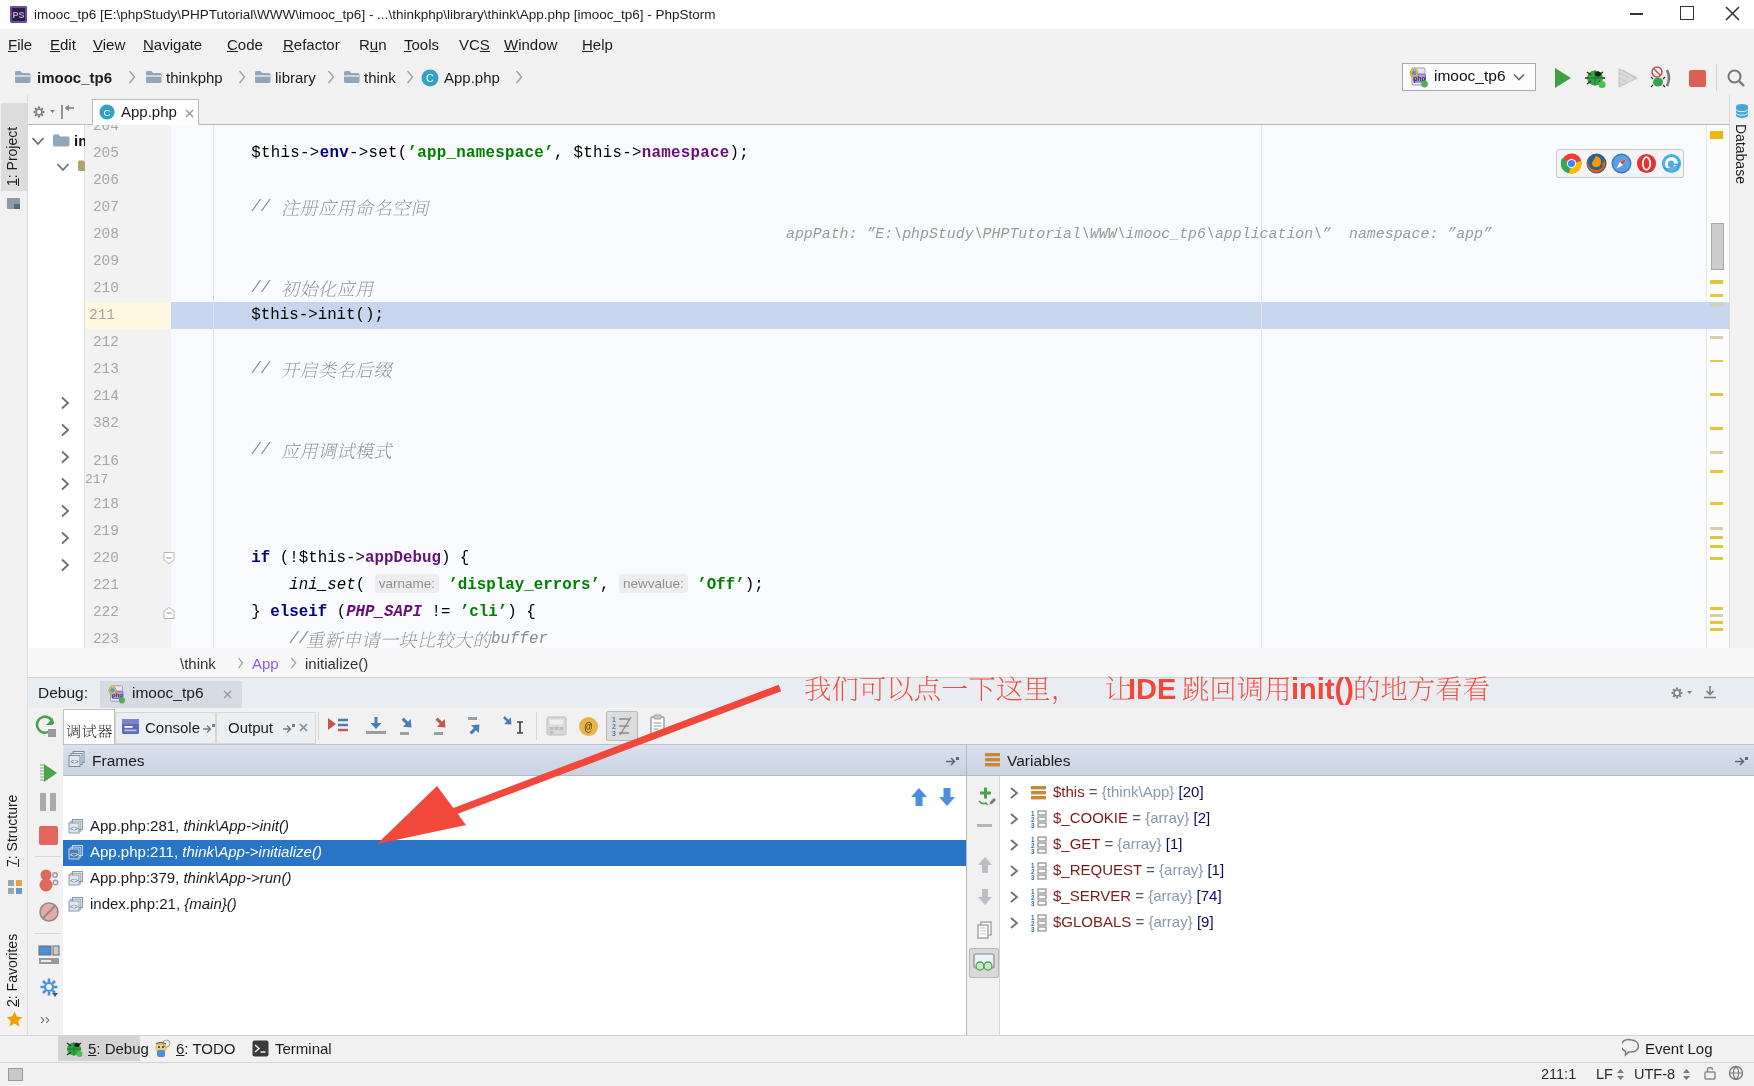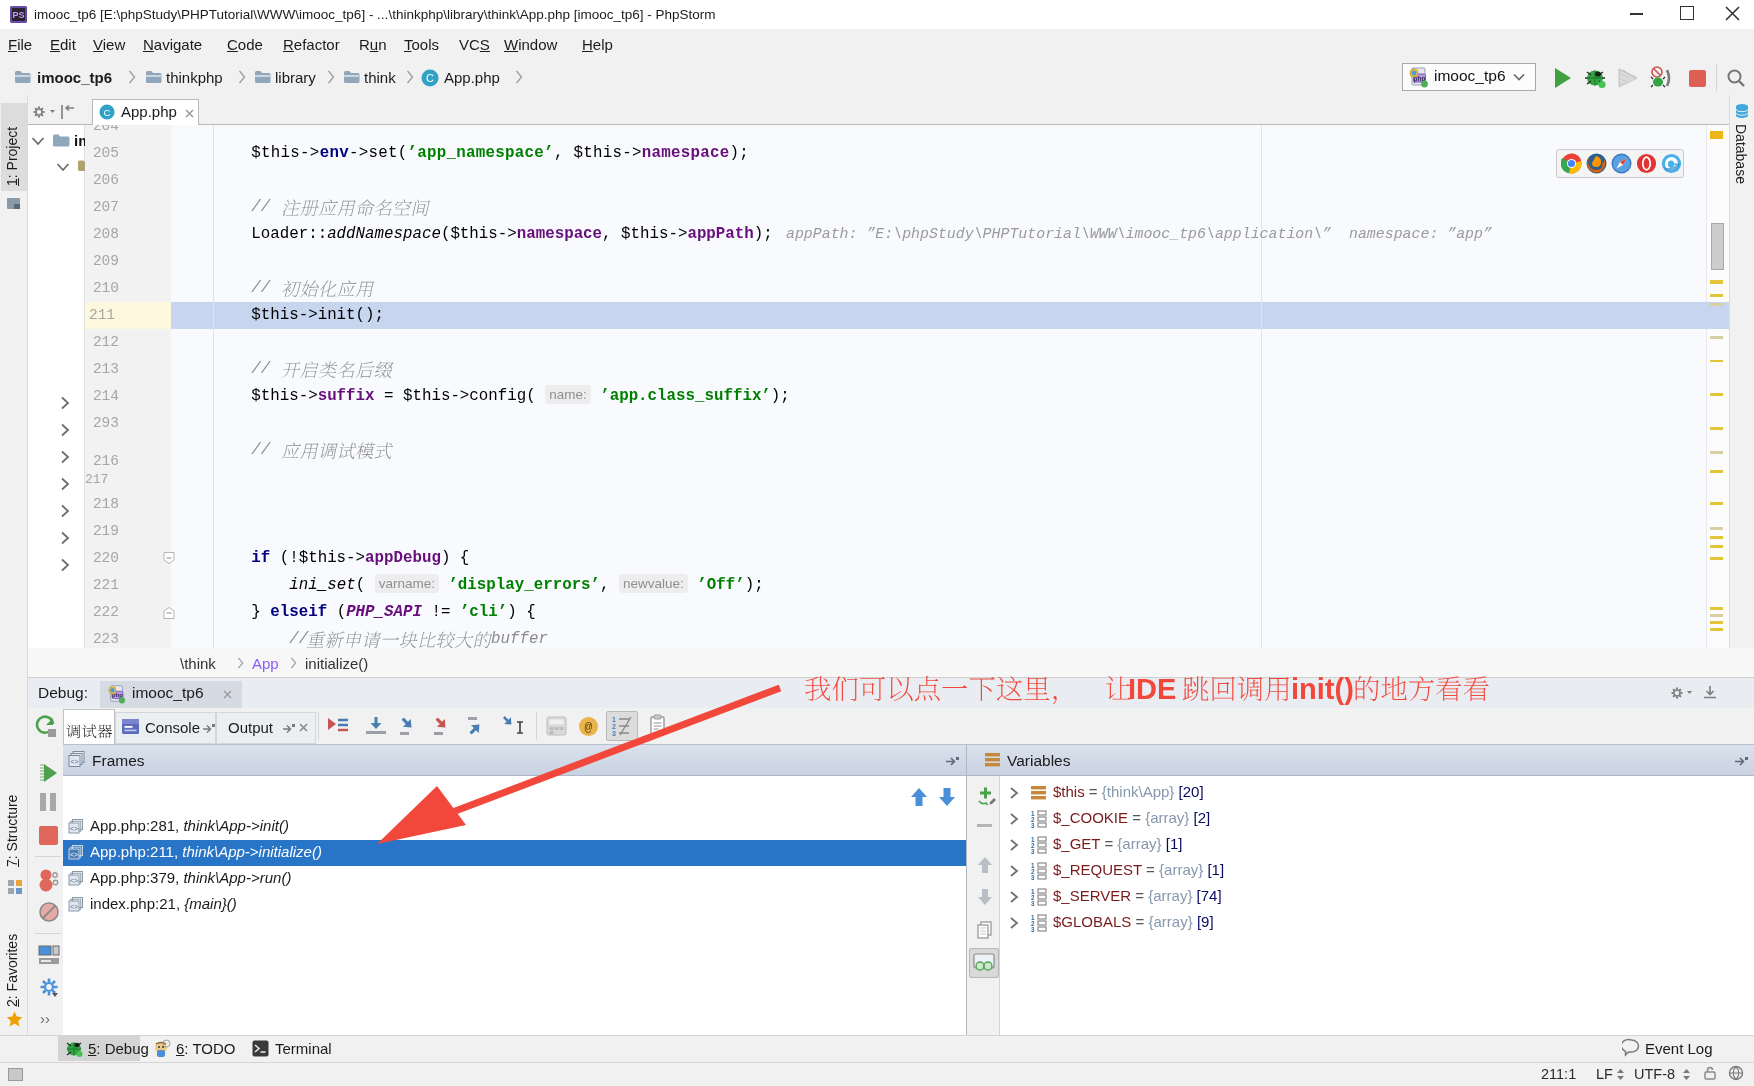--- a/index.html
+++ b/index.html
@@ -217,45 +217,43 @@
     <div class="abs" style="left:85px;top:15px;width:34px;text-align:right;font-family:'Liberation Mono',monospace;font-size:14.5px;line-height:27px;color:#a6a6a6">205</div>
     <div class="abs" style="left:85px;top:42px;width:34px;text-align:right;font-family:'Liberation Mono',monospace;font-size:14.5px;line-height:27px;color:#a6a6a6">206</div>
     <div class="abs" style="left:85px;top:69px;width:34px;text-align:right;font-family:'Liberation Mono',monospace;font-size:14.5px;line-height:27px;color:#a6a6a6">207</div>
     <div class="abs" style="left:85px;top:96px;width:34px;text-align:right;font-family:'Liberation Mono',monospace;font-size:14.5px;line-height:27px;color:#a6a6a6">208</div>
     <div class="abs" style="left:85px;top:123px;width:34px;text-align:right;font-family:'Liberation Mono',monospace;font-size:14.5px;line-height:27px;color:#a6a6a6">209</div>
     <div class="abs" style="left:85px;top:150px;width:34px;text-align:right;font-family:'Liberation Mono',monospace;font-size:14.5px;line-height:27px;color:#a6a6a6">210</div>
     <div class="abs" style="left:85px;top:177px;width:34px;text-align:center;font-family:'Liberation Mono',monospace;font-size:14.5px;line-height:27px;color:#a6a6a6">211</div>
     <div class="abs" style="left:85px;top:204px;width:34px;text-align:right;font-family:'Liberation Mono',monospace;font-size:14.5px;line-height:27px;color:#a6a6a6">212</div>
     <div class="abs" style="left:85px;top:231px;width:34px;text-align:right;font-family:'Liberation Mono',monospace;font-size:14.5px;line-height:27px;color:#a6a6a6">213</div>
     <div class="abs" style="left:85px;top:258px;width:34px;text-align:right;font-family:'Liberation Mono',monospace;font-size:14.5px;line-height:27px;color:#a6a6a6">214</div>
-    <div class="abs" style="left:85px;top:285px;width:34px;text-align:right;font-family:'Liberation Mono',monospace;font-size:14.5px;line-height:27px;color:#a6a6a6">293</div>
+    <div class="abs" style="left:85px;top:285px;width:34px;text-align:right;font-family:'Liberation Mono',monospace;font-size:14.5px;line-height:27px;color:#a6a6a6">382</div>
     <div class="abs" style="left:85px;top:323px;width:34px;text-align:right;font-family:'Liberation Mono',monospace;font-size:14.5px;line-height:27px;color:#a6a6a6">216</div>
     <div class="abs" style="left:85px;top:341px;width:34px;text-align:left;font-family:'Liberation Mono',monospace;font-size:13px;line-height:27px;color:#a6a6a6">217</div>
     <div class="abs" style="left:85px;top:366px;width:34px;text-align:right;font-family:'Liberation Mono',monospace;font-size:14.5px;line-height:27px;color:#a6a6a6">218</div>
     <div class="abs" style="left:85px;top:393px;width:34px;text-align:right;font-family:'Liberation Mono',monospace;font-size:14.5px;line-height:27px;color:#a6a6a6">219</div>
     <div class="abs" style="left:85px;top:420px;width:34px;text-align:right;font-family:'Liberation Mono',monospace;font-size:14.5px;line-height:27px;color:#a6a6a6">220</div>
     <div class="abs" style="left:85px;top:447px;width:34px;text-align:right;font-family:'Liberation Mono',monospace;font-size:14.5px;line-height:27px;color:#a6a6a6">221</div>
     <div class="abs" style="left:85px;top:474px;width:34px;text-align:right;font-family:'Liberation Mono',monospace;font-size:14.5px;line-height:27px;color:#a6a6a6">222</div>
     <div class="abs" style="left:85px;top:501px;width:34px;text-align:right;font-family:'Liberation Mono',monospace;font-size:14.5px;line-height:27px;color:#a6a6a6">223</div>
     <svg class="abs" style="left:162px;top:426px" width="14" height="14" viewBox="0 0 14 14">
       <path d="M2 1.5 L12 1.5 L12 9 L7 12.5 L2 9 z" fill="#fff" stroke="#b5b5b5"></path>
       <path d="M4.5 7 h5" stroke="#8f8f8f"></path>
     </svg>
     <svg class="abs" style="left:162px;top:481px" width="14" height="14" viewBox="0 0 14 14">
       <path d="M2 5 L7 1.5 L12 5 L12 12.5 L2 12.5 z" fill="#fff" stroke="#b5b5b5"></path>
       <path d="M4.5 7 h5" stroke="#8f8f8f"></path>
     </svg>
     <div class="abs mono" style="left:251.3px;top:15px;letter-spacing:0.28px">$this-&gt;<span class="env">env</span>-&gt;set(<span class="str">’app_namespace’</span>, $this-&gt;<span class="prop">namespace</span>);</div>
     <div class="abs mono" style="left:251.3px;top:69px"><span class="cmt">// </span></div>
-    <div class="abs mono" style="left:251.3px;top:96px">Loader::<span class="i">addNamespace</span>($this-&gt;<span class="prop">namespace</span>, $this-&gt;<span class="prop">appPath</span>);</div>
     <div class="abs mono i" style="left:786px;top:96px;color:#9a9a9a;font-size:14.9px">appPath: ”E:\phpStudy\PHPTutorial\WWW\imooc_tp6\application\”  namespace: ”app”</div>
     <div class="abs mono" style="left:251.3px;top:150px"><span class="cmt">// </span></div>
     <div class="abs mono" style="left:251.3px;top:177px">$this-&gt;init();</div>
     <div class="abs mono" style="left:251.3px;top:231px"><span class="cmt">// </span></div>
-    <div class="abs mono" style="left:251.3px;top:258px">$this-&gt;<span class="prop">suffix</span> = $this-&gt;config( <span class="hintpill">name:</span> <span class="str">’app.class_suffix’</span>);</div>
     <div class="abs mono" style="left:251.3px;top:312px"><span class="cmt">// </span></div>
     <div class="abs mono" style="left:251.3px;top:420px"><span class="kw">if</span> (!$this-&gt;<span class="prop">appDebug</span>) {</div>
     <div class="abs mono" style="left:289.3px;top:447px"><span class="i">ini_set</span>( <span class="hintpill">varname:</span> <span class="str">’display_errors’</span>, <span class="hintpill">newvalue:</span> <span class="str">’Off’</span>);</div>
     <div class="abs mono" style="left:251.3px;top:474px">} <span class="kw">elseif</span> (<span class="prop i">PHP_SAPI</span> != <span class="str">’cli’</span>) {</div>
     <div class="abs mono" style="left:289.3px;top:501px"><span class="cmt">//</span></div>
     <svg style="position:absolute;left:281px;top:73px" width="150" height="21" viewBox="0 0 150 21">
       <path fill="#8c8c8c" d="M8.4 5.5H17.6L18.6 4.5Q18.6 4.5 18.7 4.7Q18.8 4.8 19 5Q19.1 5.1 19.3 5.3Q19.5 5.5 19.7 5.7Q19.6 6 19.1 6H8.5ZM7.3 10.7H16L16.9 9.8Q16.9 9.8 17 9.9Q17.2 10 17.3 10.2Q17.5 10.4 17.7 10.6Q17.9 10.8 18 11Q17.9 11.2 17.5 11.2H7.3ZM4.8 16.9H15.3L16.3 16Q16.3 16 16.4 16.1Q16.5 16.3 16.7 16.4Q16.8 16.6 17 16.8Q17.2 17 17.4 17.2Q17.3 17.5 16.9 17.5H4.8ZM12.1 1.6Q13 1.9 13.6 2.3Q14.1 2.7 14.3 3.2Q14.6 3.6 14.6 4Q14.6 4.3 14.4 4.6Q14.2 4.8 14 4.9Q13.8 5 13.5 4.8Q13.5 4.3 13.3 3.7Q13 3.1 12.6 2.6Q12.3 2.1 11.9 1.7ZM13.2 5.6H14L11.4 17.2H10.6ZM5.5 1.9Q6.4 2.1 6.9 2.4Q7.4 2.7 7.6 3Q7.9 3.3 7.9 3.7Q7.9 4 7.8 4.2Q7.7 4.4 7.4 4.5Q7.2 4.5 7 4.4Q6.9 4 6.7 3.6Q6.4 3.1 6 2.7Q5.7 2.4 5.3 2.1ZM3.4 5.8Q4.2 5.9 4.7 6.2Q5.2 6.4 5.5 6.7Q5.7 7 5.8 7.3Q5.8 7.6 5.7 7.8Q5.6 8 5.4 8.1Q5.2 8.2 4.9 8Q4.8 7.7 4.6 7.3Q4.3 6.9 3.9 6.6Q3.6 6.2 3.2 6ZM2.8 13.1Q2.9 13.1 3 13Q3.1 13 3.3 12.7Q3.4 12.6 3.5 12.4Q3.6 12.3 3.7 12Q3.9 11.8 4.2 11.3Q4.5 10.8 5 10Q5.6 9.2 6.4 7.9Q7.2 6.6 8.3 4.8L8.6 4.9Q8.3 5.6 7.8 6.5Q7.3 7.3 6.7 8.3Q6.2 9.2 5.7 10Q5.3 10.8 4.9 11.4Q4.5 12 4.4 12.3Q4.2 12.7 4 13.1Q3.9 13.5 3.8 13.8Q3.7 14.1 3.7 14.4Q3.7 14.7 3.7 15.1Q3.7 15.5 3.7 15.9Q3.6 16.4 3.5 16.9Q3.4 17.5 3.1 17.8Q2.8 18.1 2.5 18.1Q2.2 18.1 2.2 17.8Q2.1 17.6 2.2 17.2Q2.5 16.3 2.7 15.5Q2.9 14.8 2.9 14.4Q2.9 13.9 2.7 13.8Q2.6 13.6 2.4 13.6Q2.2 13.5 1.9 13.5L2 13.1Q2 13.1 2.1 13.1Q2.3 13.1 2.5 13.1Q2.7 13.1 2.8 13.1Z M24.4 2.7 24.5 2.5 24.6 2.2 25.4 2.7H25.2L24.2 7.6Q23.9 8.8 23.5 10.1Q23.2 11.5 22.6 12.9Q22.1 14.3 21.3 15.6Q20.6 16.9 19.4 18.1L19.2 17.9Q20.4 16.3 21.2 14.6Q22 12.9 22.5 11.1Q23 9.4 23.4 7.6ZM24.9 2.7H28.9L28.8 3.2H24.8ZM28.5 2.7H28.3L28.9 2.1L30 3.1Q29.9 3.2 29.7 3.3Q29.4 3.4 29.1 3.4L26.3 16.3Q26.2 16.7 26.1 17Q25.9 17.3 25.5 17.5Q25.1 17.7 24.4 17.8Q24.4 17.6 24.3 17.4Q24.2 17.3 24.1 17.2Q23.9 17.1 23.5 17Q23.1 16.9 22.5 16.8L22.6 16.5Q22.6 16.5 22.9 16.5Q23.2 16.5 23.6 16.6Q24.1 16.6 24.4 16.6Q24.8 16.7 25 16.7Q25.2 16.7 25.3 16.6Q25.5 16.5 25.5 16.2ZM31.6 2.7 31.6 2.5 31.7 2.2 32.6 2.7H32.4L31.4 7.2Q31.1 8.4 30.7 9.8Q30.4 11.2 29.9 12.6Q29.3 14.1 28.5 15.5Q27.8 16.9 26.7 18.1L26.4 17.9Q27.6 16.3 28.4 14.5Q29.1 12.7 29.7 10.9Q30.2 9 30.6 7.2ZM31.9 2.7H36.5L36.3 3.2H31.8ZM36 2.7H35.8L36.4 2.1L37.5 3.1Q37.4 3.2 37.2 3.3Q36.9 3.4 36.6 3.4L33.7 16.6Q33.7 16.9 33.5 17.2Q33.3 17.5 32.9 17.7Q32.6 17.9 31.8 18Q31.8 17.8 31.7 17.7Q31.7 17.5 31.5 17.4Q31.3 17.3 30.9 17.2Q30.6 17.1 29.9 17L30 16.7Q30 16.7 30.3 16.8Q30.6 16.8 31 16.8Q31.5 16.8 31.9 16.9Q32.2 16.9 32.4 16.9Q32.7 16.9 32.8 16.8Q32.9 16.7 33 16.5ZM21 9H35.7L36.7 8Q36.7 8 36.9 8.2Q37 8.4 37.3 8.7Q37.5 9 37.7 9.2Q37.7 9.4 37.5 9.4Q37.4 9.5 37.2 9.5H21Z M53 15.7Q53 15.7 53.1 15.8Q53.2 15.9 53.4 16.1Q53.6 16.2 53.8 16.4Q54 16.6 54.1 16.8Q54 17.1 53.6 17.1H40.6L40.6 16.5H52.1ZM48 6.8Q48.6 7.8 48.9 8.7Q49.1 9.6 49.2 10.3Q49.3 11.1 49.1 11.7Q49 12.2 48.8 12.6Q48.7 12.9 48.4 13Q48.2 13 48 12.8Q48.3 11.9 48.3 10.8Q48.3 9.7 48.1 8.7Q47.9 7.7 47.7 6.9ZM44.4 7.5Q45 8.6 45.3 9.5Q45.7 10.5 45.7 11.3Q45.8 12.1 45.7 12.7Q45.6 13.3 45.4 13.7Q45.2 14.1 45 14.1Q44.8 14.2 44.6 14Q44.8 13 44.8 11.8Q44.8 10.7 44.6 9.6Q44.4 8.5 44.1 7.6ZM55.1 7.2Q54.9 7.5 54.3 7.4Q53.8 8.3 53.1 9.5Q52.5 10.6 51.7 11.9Q50.8 13.2 50 14.5Q49.1 15.8 48.3 16.9L48.1 16.7Q48.8 15.5 49.6 14.2Q50.4 12.8 51.1 11.5Q51.8 10.1 52.5 8.9Q53.1 7.6 53.6 6.6ZM48.8 1.4Q49.6 1.7 50.1 2Q50.5 2.4 50.7 2.8Q51 3.1 51 3.4Q51 3.7 50.9 3.9Q50.7 4.1 50.5 4.1Q50.3 4.2 50.1 4.1Q50 3.7 49.8 3.2Q49.5 2.7 49.2 2.3Q48.9 1.9 48.6 1.5ZM42.8 4.1 42.8 3.8 43.7 4.3H43.5L42.5 9Q42.3 10.1 41.9 11.3Q41.6 12.5 41.1 13.7Q40.5 14.9 39.8 16Q39 17.1 37.8 18.1L37.6 17.9Q38.8 16.6 39.6 15.2Q40.4 13.7 40.9 12.1Q41.3 10.6 41.7 9L42.7 4.3ZM55.8 3.3Q55.8 3.3 56 3.5Q56.1 3.6 56.3 3.8Q56.4 3.9 56.7 4.2Q56.9 4.4 57 4.6Q57 4.7 56.8 4.8Q56.7 4.9 56.5 4.9H43L43.1 4.3H54.8Z M61.8 2.8 61.8 2.7 61.9 2.3 62.8 2.8H62.6L61.4 8.3Q61.1 9.6 60.7 10.9Q60.4 12.2 59.8 13.4Q59.2 14.7 58.4 15.9Q57.5 17.1 56.3 18.1L56 17.9Q57.4 16.6 58.2 15Q59.1 13.5 59.6 11.8Q60.2 10.1 60.6 8.4ZM61.3 7.1H72.7L72.6 7.6H61.1ZM62.2 2.8H73.9L73.8 3.4H62.1ZM60.1 11.4H71.7L71.6 12H60ZM73.3 2.8H73.1L73.7 2.2L74.9 3.2Q74.8 3.3 74.5 3.4Q74.2 3.5 73.9 3.6L71.1 16.6Q71 17 70.8 17.3Q70.6 17.6 70.2 17.8Q69.9 18 69.1 18.1Q69.1 17.9 69.1 17.7Q69 17.5 68.8 17.4Q68.6 17.3 68.3 17.2Q67.9 17.1 67.3 17.1L67.3 16.8Q67.3 16.8 67.6 16.8Q67.9 16.8 68.4 16.9Q68.8 16.9 69.2 16.9Q69.5 16.9 69.7 16.9Q70 16.9 70.1 16.8Q70.2 16.7 70.3 16.5ZM67.4 2.8H68.2L64.9 17.6Q64.9 17.7 64.7 17.8Q64.5 17.9 64.2 17.9H64Z M81.4 6.8H87.1L88 6Q88 6 88.1 6.1Q88.2 6.2 88.4 6.4Q88.6 6.5 88.7 6.7Q88.9 6.9 89.1 7.1Q88.9 7.4 88.6 7.4H81.4ZM77.8 14.4H82L81.9 14.9H77.7ZM82.9 9.6H82.7L83.3 9L84.3 9.9Q84.2 10 84 10.1Q83.8 10.2 83.5 10.2L82.3 15.9Q82.3 16 82.1 16.1Q82 16.1 81.8 16.2Q81.7 16.3 81.5 16.3H81.4ZM78.5 9.6 78.6 9.1 79.4 9.6H83.3L83.2 10.1H79.2L77.8 16.5Q77.8 16.6 77.7 16.7Q77.6 16.7 77.4 16.8Q77.2 16.8 77.1 16.8H76.9ZM85.7 9.5 85.8 9 86.6 9.5H90.7L90.6 10H86.4L84.7 17.7Q84.7 17.8 84.6 17.9Q84.5 17.9 84.3 18Q84.2 18.1 84 18.1H83.8ZM90.3 9.5H90.2L90.8 8.9L91.8 9.8Q91.7 9.9 91.5 10Q91.3 10.1 91 10.2L89.9 15.2Q89.8 15.5 89.7 15.8Q89.5 16.1 89.2 16.2Q88.8 16.4 88.2 16.5Q88.2 16.3 88.1 16.2Q88.1 16 88 15.9Q87.8 15.8 87.5 15.7Q87.2 15.7 86.7 15.6L86.8 15.3Q86.8 15.3 87 15.3Q87.3 15.3 87.6 15.4Q87.9 15.4 88.2 15.4Q88.5 15.4 88.7 15.4Q88.9 15.4 89 15.3Q89.1 15.2 89.1 15.1ZM86.5 2.3Q85.7 3.2 84.6 4.1Q83.4 5 82.1 5.9Q80.7 6.8 79.3 7.5Q77.9 8.2 76.5 8.8L76.5 8.5Q77.8 7.9 79.2 7.1Q80.6 6.3 81.9 5.3Q83.3 4.3 84.4 3.3Q85.5 2.3 86.1 1.5L87.7 1.8Q87.6 1.9 87.4 2Q87.3 2.1 87 2.1Q87.4 2.9 88.1 3.6Q88.8 4.4 89.7 5Q90.5 5.7 91.6 6.3Q92.6 6.9 93.8 7.4L93.7 7.6Q93.5 7.6 93.3 7.7Q93.1 7.8 92.9 7.9Q92.8 8 92.7 8.2Q91.3 7.5 90.1 6.6Q88.9 5.6 87.9 4.6Q87 3.5 86.5 2.3Z M99 17.8Q99 17.8 98.9 17.9Q98.8 18 98.6 18Q98.5 18.1 98.3 18.1H98.2L99.5 11.9L100.2 11.1L100.7 11.4H100.4ZM105 2.1Q104.9 2.2 104.7 2.3Q104.6 2.3 104.3 2.3Q103.2 3.5 101.8 4.9Q100.3 6.3 98.7 7.5Q97 8.7 95.4 9.6L95.2 9.3Q96.4 8.6 97.5 7.7Q98.7 6.8 99.8 5.8Q100.9 4.8 101.9 3.7Q102.9 2.6 103.6 1.6ZM100.6 5.6Q101.5 6 102 6.5Q102.5 7 102.8 7.5Q103 7.9 103 8.3Q103.1 8.6 102.9 8.9Q102.8 9.1 102.6 9.2Q102.4 9.2 102.2 9.1Q102.2 8.5 101.9 7.9Q101.6 7.3 101.2 6.7Q100.7 6.1 100.3 5.7ZM109.1 3.9 110 3.3 110.8 4.3Q110.7 4.5 110.5 4.5Q110.3 4.5 109.9 4.5Q107.2 7.7 103.2 10.1Q99.2 12.5 94.1 13.8L94 13.4Q97.2 12.5 100 11.1Q102.9 9.7 105.3 7.8Q107.7 6 109.3 3.9ZM109.5 11.4 109.3 11.9H100L100.1 11.4ZM108.3 16.2 108.1 16.8H98.8L98.9 16.2ZM108.6 11.4 109.3 10.8 110.3 11.7Q110.2 11.8 110 11.9Q109.7 12 109.5 12.1L108.2 17.7Q108.2 17.8 108.1 17.9Q107.9 17.9 107.8 18Q107.6 18.1 107.4 18.1H107.3L108.8 11.4ZM109.9 3.9 109.8 4.4H101.7L102.3 3.9Z M126.9 15.7Q126.9 15.7 127 15.8Q127.1 15.9 127.3 16.1Q127.5 16.3 127.7 16.5Q127.9 16.7 128.1 16.9Q128 17.2 127.6 17.2H112L112 16.7H125.9ZM126.8 9.9Q126.8 9.9 126.9 10Q127.1 10.1 127.2 10.3Q127.4 10.4 127.6 10.6Q127.8 10.8 128 11Q127.9 11.3 127.5 11.3H115.1L115 10.8H125.9ZM116.8 3.3Q116.8 4.3 116.6 5.1Q116.3 5.9 116 6.4Q115.6 6.9 115.2 7.1Q114.8 7.4 114.4 7.4Q114.1 7.5 114 7.2Q113.9 7 114.1 6.8Q114.2 6.6 114.5 6.4Q115.2 6 115.7 5.2Q116.3 4.3 116.4 3.3ZM129.3 4.2 130.1 3.5 131.1 4.7Q130.9 4.9 130.3 4.9Q130.1 5.3 129.7 5.7Q129.3 6.2 128.9 6.6Q128.5 7 128.2 7.4L127.9 7.2Q128.2 6.8 128.5 6.3Q128.8 5.7 129.1 5.2Q129.3 4.6 129.5 4.2ZM121.8 10.8 120.4 17.1H119.6L121 10.8ZM130.1 4.2 130 4.8H116.2L116.3 4.2ZM122.6 1.3Q123.2 1.6 123.6 2Q123.9 2.4 124 2.7Q124.2 3.1 124.1 3.4Q124 3.7 123.9 3.9Q123.7 4.1 123.5 4.1Q123.3 4.1 123.1 3.9Q123.2 3.3 122.9 2.6Q122.7 1.9 122.4 1.4ZM124.2 5.9Q125.6 6.4 126.6 6.9Q127.5 7.4 128.1 7.9Q128.6 8.4 128.8 8.9Q129 9.3 129 9.6Q128.9 9.9 128.7 10Q128.5 10.1 128.2 10Q128 9.5 127.5 9Q127 8.4 126.4 7.9Q125.8 7.4 125.2 6.9Q124.5 6.4 124 6.1ZM120.5 6.6Q119.8 7.1 118.6 7.8Q117.5 8.5 116.3 9.2Q115.1 9.9 114 10.4L113.9 10.2Q114.6 9.7 115.6 9.1Q116.5 8.6 117.4 7.9Q118.3 7.2 119.1 6.6Q119.9 6 120.4 5.6L121.4 6.3Q121.3 6.5 121.1 6.5Q120.9 6.6 120.5 6.6Z M142.2 13.6 142.1 14.2H136.2L136.3 13.6ZM143.8 6.5 143.7 7H137.7L137.8 6.5ZM143 9.9 142.9 10.5H137L137.1 9.9ZM143.2 6.5 143.9 5.9 144.8 6.8Q144.7 6.9 144.5 7Q144.3 7.1 144.1 7.2L142.3 15.4Q142.2 15.4 142.1 15.5Q142 15.6 141.8 15.6Q141.6 15.7 141.5 15.7H141.4L143.4 6.5ZM137.6 6 138.5 6.5H138.3L136.2 15.7Q136.2 15.7 136 15.8Q135.8 16 135.5 16H135.4L137.5 6.5ZM136 1.5Q136.9 1.9 137.3 2.4Q137.8 2.8 138 3.2Q138.2 3.7 138.2 4Q138.2 4.3 138.1 4.6Q137.9 4.8 137.7 4.8Q137.5 4.9 137.3 4.7Q137.2 4.2 137 3.6Q136.7 3.1 136.4 2.5Q136.1 2 135.8 1.6ZM135.9 4.1Q135.9 4.3 135.7 4.5Q135.5 4.6 135.2 4.6L132.3 17.7Q132.3 17.8 132.2 17.9Q132.1 18 131.9 18Q131.8 18.1 131.6 18.1H131.4L134.5 4ZM148.2 3.1 148.1 3.6H139.4L139.4 3.1ZM147.6 3.1 148.2 2.5 149.3 3.4Q149.2 3.5 148.9 3.6Q148.7 3.7 148.4 3.8L145.6 16.5Q145.5 16.9 145.3 17.2Q145.2 17.5 144.8 17.7Q144.4 17.9 143.6 18Q143.6 17.8 143.5 17.7Q143.5 17.5 143.3 17.4Q143.1 17.3 142.7 17.2Q142.3 17.1 141.7 17L141.7 16.7Q141.7 16.7 142 16.7Q142.4 16.7 142.8 16.8Q143.3 16.8 143.7 16.8Q144.1 16.9 144.2 16.9Q144.5 16.9 144.6 16.8Q144.8 16.7 144.8 16.4L147.8 3.1Z"></path>
     </svg>
     <svg style="position:absolute;left:281px;top:154px" width="94" height="21" viewBox="0 0 94 21">
       <path fill="#8c8c8c" d="M15.1 3.7Q14.6 5.8 13.9 7.7Q13.3 9.5 12.6 11.1Q11.9 12.6 10.9 14Q10 15.3 8.8 16.3Q7.6 17.3 6 18L5.8 17.7Q7.6 16.8 8.9 15.4Q10.2 14 11.2 12.2Q12.1 10.4 12.8 8.2Q13.6 6.1 14.2 3.7ZM18.7 3.6 19.4 2.9 20.4 3.9Q20.1 4.2 19.5 4.2Q19 6.3 18.6 8.1Q18.1 10 17.7 11.5Q17.3 13 16.9 14.1Q16.5 15.3 16.1 16Q15.8 16.8 15.4 17.1Q15 17.6 14.5 17.8Q13.9 18 13.3 18Q13.4 17.8 13.3 17.6Q13.3 17.5 13.2 17.3Q13 17.2 12.5 17.1Q12 16.9 11.5 16.9L11.6 16.5Q12 16.5 12.5 16.6Q13 16.7 13.5 16.7Q13.9 16.7 14.1 16.7Q14.4 16.7 14.5 16.7Q14.7 16.7 14.9 16.5Q15.3 16.1 15.9 14.4Q16.5 12.7 17.3 9.9Q18 7.1 18.9 3.6ZM19.3 3.6 19.2 4.1H10.5L10.5 3.6ZM10.1 8.9Q10 9 9.8 9Q9.6 9.1 9.4 9Q8.9 9.5 8.2 10Q7.6 10.5 7 10.8L6.8 10.5Q7.4 10.1 8 9.5Q8.7 8.8 9.3 8.1ZM6.4 1.5Q7.1 1.9 7.6 2.3Q8 2.7 8.1 3.1Q8.3 3.5 8.3 3.8Q8.3 4.1 8.2 4.3Q8 4.5 7.8 4.5Q7.7 4.5 7.5 4.4Q7.4 3.9 7.2 3.4Q7 2.9 6.7 2.5Q6.5 2 6.2 1.7ZM4.6 17.8Q4.6 17.8 4.5 17.9Q4.4 18 4.2 18Q4 18.1 3.8 18.1H3.7L5.6 9.7L6.6 8.9ZM6.1 10Q7.2 10.3 7.8 10.7Q8.5 11 8.8 11.4Q9.2 11.8 9.3 12.1Q9.4 12.4 9.3 12.6Q9.2 12.9 9 12.9Q8.8 13 8.5 12.9Q8.4 12.5 7.9 12Q7.5 11.5 6.9 11Q6.4 10.5 5.9 10.2ZM8.8 5.1 9.6 4.4 10.5 5.5Q10.3 5.6 10.2 5.6Q10 5.7 9.6 5.7Q8.7 7 7.4 8.4Q6.1 9.8 4.6 11Q3.1 12.3 1.5 13.2L1.3 12.9Q2.4 12.2 3.5 11.3Q4.6 10.3 5.7 9.3Q6.7 8.2 7.6 7.1Q8.5 6 9 5.1ZM9.4 5.1 9.3 5.6H3.3L3.2 5.1Z M28.9 10.3 29.8 10.8H35.2L35.7 10.2L36.6 11.1Q36.5 11.2 36.3 11.3Q36.1 11.4 35.9 11.4L34.5 17.6Q34.5 17.6 34.2 17.8Q34 17.9 33.8 17.9H33.6L35.1 11.3H29.4L28 17.7Q28 17.8 27.8 17.9Q27.6 18.1 27.3 18.1H27.2L28.8 10.8ZM34.3 16.1 34.2 16.6H27.9L28 16.1ZM35.1 2.2Q35 2.4 34.7 2.5Q34.4 2.6 34 2.4L34.5 2.3Q34.1 2.9 33.4 3.7Q32.8 4.5 32 5.4Q31.3 6.2 30.5 7Q29.7 7.8 29 8.4L29 8.2H29.5Q29.4 8.6 29.2 8.9Q29 9.1 28.8 9.2L28.4 8Q28.4 8 28.6 8Q28.8 7.9 28.9 7.9Q29.5 7.3 30.2 6.5Q30.9 5.7 31.6 4.8Q32.3 3.9 32.8 3.1Q33.4 2.2 33.8 1.6ZM28.8 8Q29.6 8 30.8 7.9Q32.1 7.9 33.7 7.8Q35.3 7.6 37 7.5L37 7.9Q35.6 8.1 33.5 8.4Q31.4 8.7 29 8.9ZM35 4.6Q36 5.2 36.6 5.9Q37.1 6.5 37.4 7.1Q37.7 7.7 37.7 8.2Q37.7 8.6 37.5 8.9Q37.4 9.2 37.2 9.3Q36.9 9.4 36.7 9.2Q36.8 8.5 36.5 7.6Q36.2 6.8 35.7 6.1Q35.3 5.3 34.8 4.8ZM21.5 11.3Q22.7 12 23.6 12.7Q24.5 13.3 25 13.9Q25.6 14.5 25.9 14.9Q26.1 15.4 26.2 15.8Q26.3 16.1 26.2 16.3Q26.1 16.5 25.9 16.6Q25.7 16.6 25.5 16.5Q25.2 15.9 24.7 15.2Q24.3 14.5 23.6 13.9Q23 13.2 22.4 12.6Q21.7 12 21.1 11.5ZM21.1 11.5Q21.5 10.8 22.1 9.9Q22.6 8.9 23.2 7.7Q23.7 6.6 24.3 5.4Q24.8 4.3 25.3 3.2Q25.7 2.2 26 1.5L27.4 1.8Q27.3 2 27.1 2.1Q26.9 2.3 26.5 2.2L26.7 2Q26.4 2.7 26 3.6Q25.6 4.5 25.1 5.6Q24.5 6.6 24 7.7Q23.4 8.8 22.9 9.8Q22.3 10.9 21.8 11.7ZM27.2 5.7 27.9 5.1 28.8 6.1Q28.7 6.2 28.5 6.3Q28.4 6.3 28.1 6.3Q27.5 8.1 26.8 9.8Q26 11.5 25 13Q24 14.6 22.5 15.8Q21.1 17.1 19.1 18.1L18.9 17.8Q20.8 16.8 22.1 15.5Q23.5 14.2 24.4 12.6Q25.4 11.1 26.1 9.3Q26.8 7.6 27.4 5.7ZM27.8 5.7 27.7 6.2H21.7L21.7 5.7Z M49.4 1.8 50.8 2Q50.8 2.2 50.6 2.3Q50.4 2.5 50 2.5L47.1 16Q47 16.4 47.2 16.6Q47.4 16.8 48.1 16.8H50.4Q51.3 16.8 51.9 16.7Q52.5 16.7 52.7 16.7Q52.9 16.7 53 16.6Q53.1 16.6 53.2 16.5Q53.3 16.3 53.6 15.5Q53.9 14.8 54.3 13.9H54.5L54 16.5Q54.3 16.6 54.4 16.7Q54.4 16.8 54.4 17Q54.4 17.2 54 17.3Q53.7 17.5 52.8 17.5Q51.9 17.5 50.3 17.5H47.9Q47.1 17.5 46.7 17.4Q46.3 17.3 46.2 17Q46.1 16.7 46.2 16.2ZM54.7 4.9 55.7 5.9Q55.6 6 55.4 6Q55.3 6 55 5.9Q54 6.9 52.6 7.9Q51.2 9 49.7 10Q48.1 11.1 46.4 12Q44.6 13 42.9 13.7L42.7 13.5Q44.4 12.7 46.1 11.6Q47.8 10.6 49.4 9.4Q51 8.3 52.3 7.1Q53.7 6 54.7 4.9ZM42.6 7.2 43.2 6.6 44.1 7Q44 7.1 43.8 7.2Q43.7 7.3 43.4 7.3L41.2 17.7Q41.1 17.8 41 17.8Q40.9 17.9 40.7 18Q40.6 18.1 40.4 18.1H40.2ZM46.2 1.6 47.5 2.2Q47.4 2.3 47.2 2.4Q47.1 2.5 46.8 2.5Q45.6 4.3 44.3 5.9Q43 7.6 41.6 8.9Q40.3 10.3 38.9 11.3L38.6 11.2Q39.9 10 41.2 8.5Q42.5 7 43.8 5.3Q45.1 3.5 46.2 1.6Z M71.5 15.7Q71.5 15.7 71.6 15.8Q71.7 15.9 71.9 16.1Q72.1 16.2 72.3 16.4Q72.5 16.6 72.6 16.8Q72.5 17.1 72.1 17.1H59.1L59.1 16.5H70.6ZM66.5 6.8Q67.1 7.8 67.4 8.7Q67.6 9.6 67.7 10.3Q67.8 11.1 67.6 11.7Q67.5 12.2 67.3 12.6Q67.2 12.9 66.9 13Q66.7 13 66.5 12.8Q66.8 11.9 66.8 10.8Q66.8 9.7 66.6 8.7Q66.4 7.7 66.2 6.9ZM62.9 7.5Q63.5 8.6 63.8 9.5Q64.2 10.5 64.2 11.3Q64.3 12.1 64.2 12.7Q64.1 13.3 63.9 13.7Q63.7 14.1 63.5 14.1Q63.3 14.2 63.1 14Q63.3 13 63.3 11.8Q63.3 10.7 63.1 9.6Q62.9 8.5 62.6 7.6ZM73.6 7.2Q73.4 7.5 72.8 7.4Q72.3 8.3 71.6 9.5Q71 10.6 70.2 11.9Q69.3 13.2 68.5 14.5Q67.6 15.8 66.8 16.9L66.6 16.7Q67.3 15.5 68.1 14.2Q68.9 12.8 69.6 11.5Q70.3 10.1 71 8.9Q71.6 7.6 72.1 6.6ZM67.3 1.4Q68.1 1.7 68.6 2Q69 2.4 69.2 2.8Q69.5 3.1 69.5 3.4Q69.5 3.7 69.4 3.9Q69.2 4.1 69 4.1Q68.8 4.2 68.6 4.1Q68.5 3.7 68.3 3.2Q68 2.7 67.7 2.3Q67.4 1.9 67.1 1.5ZM61.3 4.1 61.3 3.8 62.2 4.3H62L61 9Q60.8 10.1 60.4 11.3Q60.1 12.5 59.6 13.7Q59 14.9 58.3 16Q57.5 17.1 56.3 18.1L56.1 17.9Q57.3 16.6 58.1 15.2Q58.9 13.7 59.4 12.1Q59.8 10.6 60.2 9L61.2 4.3ZM74.3 3.3Q74.3 3.3 74.5 3.5Q74.6 3.6 74.8 3.8Q74.9 3.9 75.2 4.2Q75.4 4.4 75.5 4.6Q75.5 4.7 75.3 4.8Q75.2 4.9 75 4.9H61.5L61.6 4.3H73.3Z M80.3 2.8 80.3 2.7 80.4 2.3 81.3 2.8H81.1L79.9 8.3Q79.6 9.6 79.2 10.9Q78.9 12.2 78.3 13.4Q77.7 14.7 76.9 15.9Q76 17.1 74.8 18.1L74.5 17.9Q75.9 16.6 76.7 15Q77.6 13.5 78.1 11.8Q78.7 10.1 79.1 8.4ZM79.8 7.1H91.2L91.1 7.6H79.6ZM80.7 2.8H92.4L92.3 3.4H80.6ZM78.6 11.4H90.2L90.1 12H78.5ZM91.8 2.8H91.6L92.2 2.2L93.4 3.2Q93.3 3.3 93 3.4Q92.7 3.5 92.4 3.6L89.6 16.6Q89.5 17 89.3 17.3Q89.1 17.6 88.7 17.8Q88.4 18 87.6 18.1Q87.6 17.9 87.6 17.7Q87.5 17.5 87.3 17.4Q87.1 17.3 86.8 17.2Q86.4 17.1 85.8 17.1L85.8 16.8Q85.8 16.8 86.1 16.8Q86.4 16.8 86.9 16.9Q87.3 16.9 87.7 16.9Q88 16.9 88.2 16.9Q88.5 16.9 88.6 16.8Q88.7 16.7 88.8 16.5ZM85.9 2.8H86.7L83.4 17.6Q83.4 17.7 83.2 17.8Q83 17.9 82.7 17.9H82.5Z"></path>

